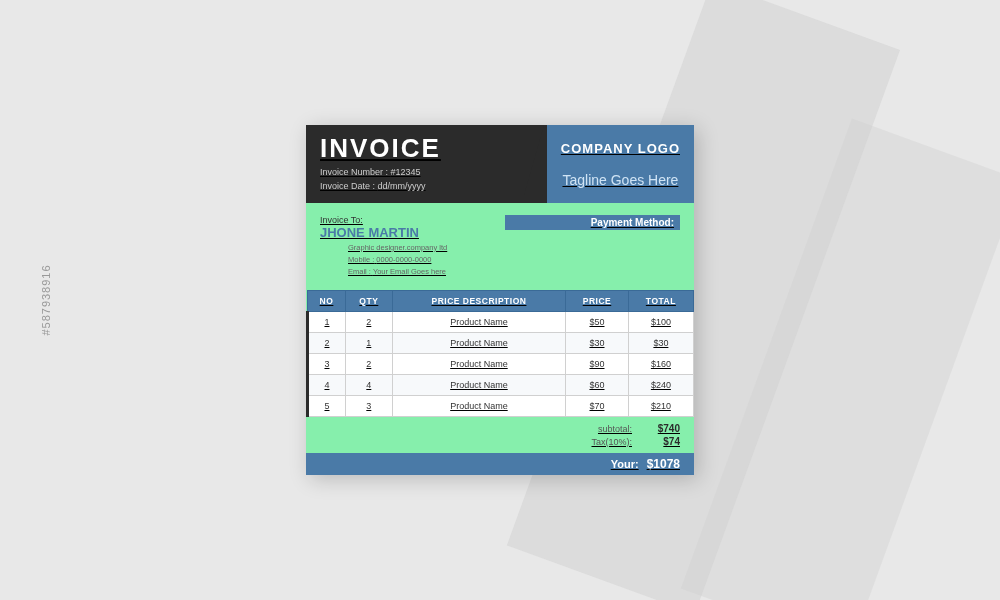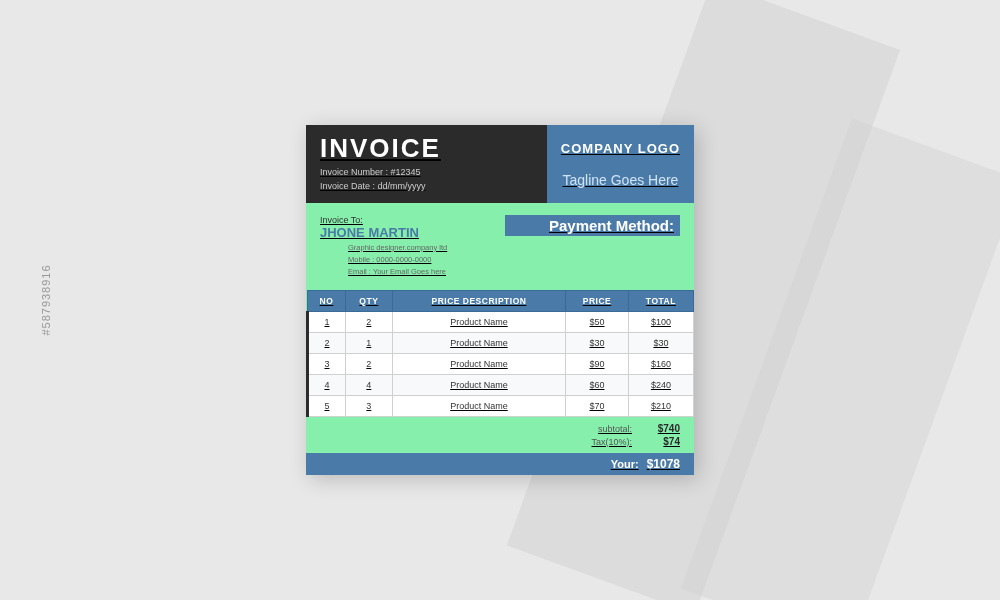--- a/index.html
+++ b/index.html
@@ -159,21 +159,21 @@
       margin-left: 28px;
     }
 
     .payment-method {
       flex: 1;
     }
 
     .payment-label {
       background: #4a7aa7;
       color: #fff;
-      font-size: 15px;
+      font-size: 10px;
       font-weight: 700;
       padding: 2px 6px;
       text-align: right;
     }
 
     .payment-details {
       font-size: 7.5px;
       color: #333;
       line-height: 1.7;
     }

